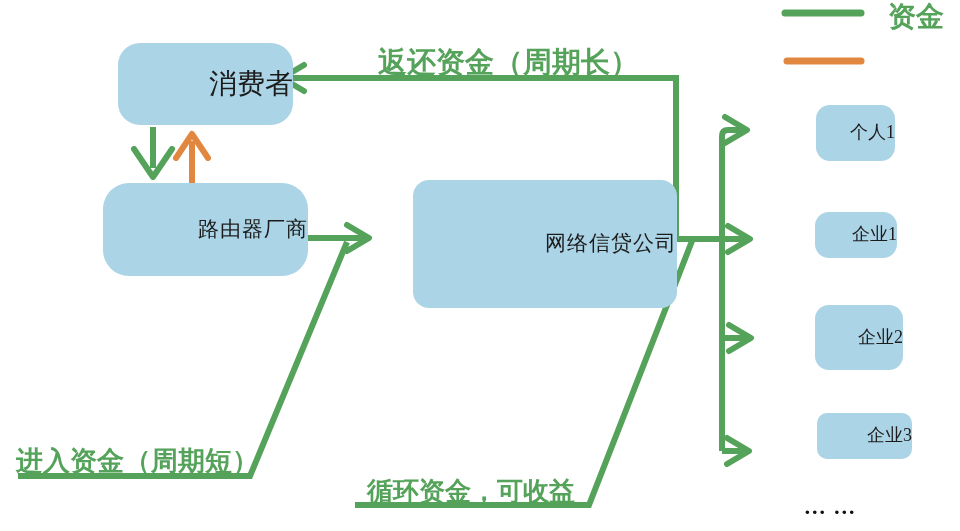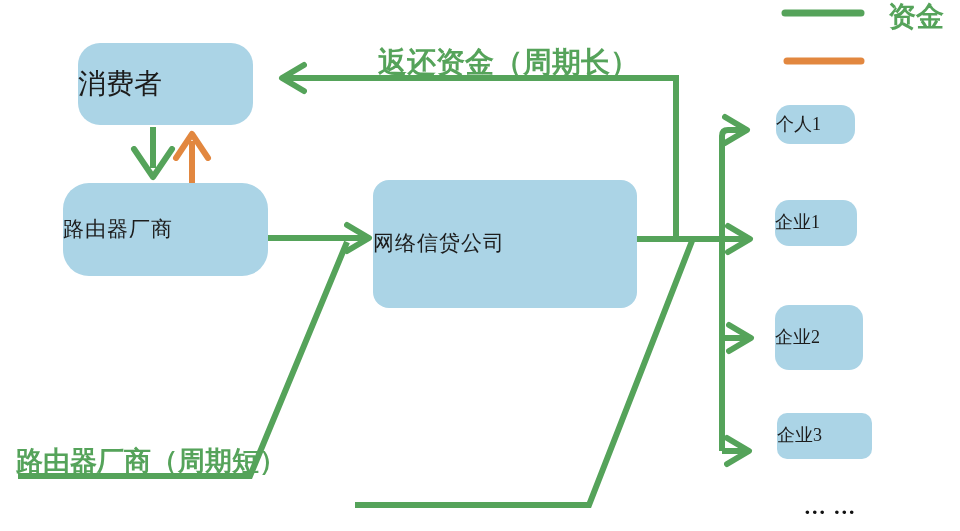--- a/index.html
+++ b/index.html
@@ -17,30 +17,30 @@
   }
   .wires{position:absolute;left:0;top:0;width:960px;height:531px;}
   .ln{fill:none;stroke-width:6;}
   .g{stroke:var(--funds);}
   .o{stroke:var(--product);}
   .lgd{stroke-width:7;stroke-linecap:round;}
   .mk{fill:none;stroke-width:6;stroke-linecap:round;stroke-linejoin:round;}
   .mk.g{stroke:var(--funds);}
   .mk.o{stroke:var(--product);}
   .node{
-    position:absolute;display:flex;align-items:center;justify-content:flex-start;
+    position:absolute;display:flex;align-items:center;justify-content:flex-end;
     background:var(--node_fill);color:var(--node_text);
-    text-align:center;line-height:1.1;
+    text-align:center;line-height:1.1;margin-left:40px;
   }
   .node-consumer{left:78px;top:43px;width:175px;height:82px;border-radius:22px;font-size:28px;}
   .node-router{left:63px;top:183px;width:205px;height:93px;border-radius:26px;font-size:21px;letter-spacing:1px;}
   .node-credit{left:373px;top:180px;width:264px;height:128px;border-radius:16px;font-size:21px;letter-spacing:1px;}
   .node-sm{border-radius:14px;font-size:18px;}
-  .node-person1{left:776px;top:105px;width:79px;height:39px;}
-  .node-company1{left:775px;top:200px;width:82px;height:46px;}
+  .node-person1{left:776px;top:105px;width:79px;height:56px;}
+  .node-company1{left:775px;top:212px;width:82px;height:46px;}
   .node-company2{left:775px;top:305px;width:88px;height:65px;}
   .node-company3{left:777px;top:413px;width:95px;height:46px;border-radius:10px;}
   .flabel{
     position:absolute;color:var(--funds);font-weight:bold;text-align:center;
     white-space:nowrap;
     margin-top:9px;
   }
   .flabel-return{left:378px;top:34px;width:240px;font-size:29px;}
   .flabel-enter{left:16px;top:434px;width:238px;font-size:27px;}
   .flabel-cycle{left:350px;top:465px;width:242px;font-size:26px;}
@@ -102,19 +102,20 @@
     <span>企业1</span>
   </div>
   <div class="node node-sm node-company2">
     <span>企业2</span>
   </div>
   <div class="node node-sm node-company3">
     <span>企业3</span>
   </div>
 
   <div class="flabel flabel-return">返还资金（周期长）</div>
-  <div class="flabel flabel-enter">路由器厂商（周期短）</div>
+  <div class="flabel flabel-enter">进入资金（周期短）</div>
+  <div class="flabel flabel-cycle">循环资金，可收益</div>
 
   <div class="legend-label legend-funds">资金</div>
 
   <div class="dots">… …</div>
 
 </div>
 
 </body></html>

